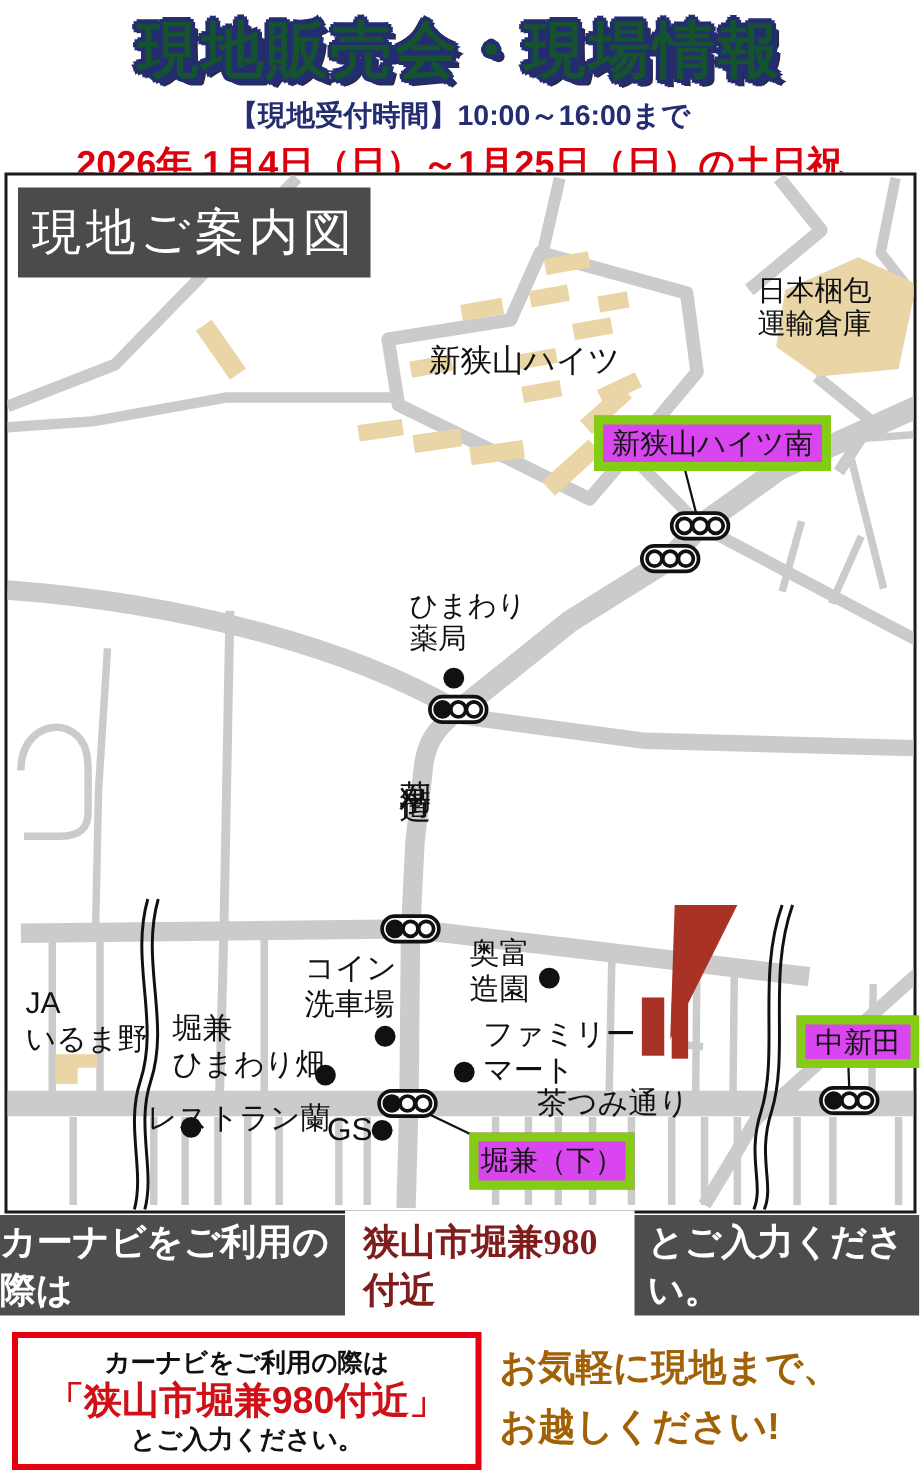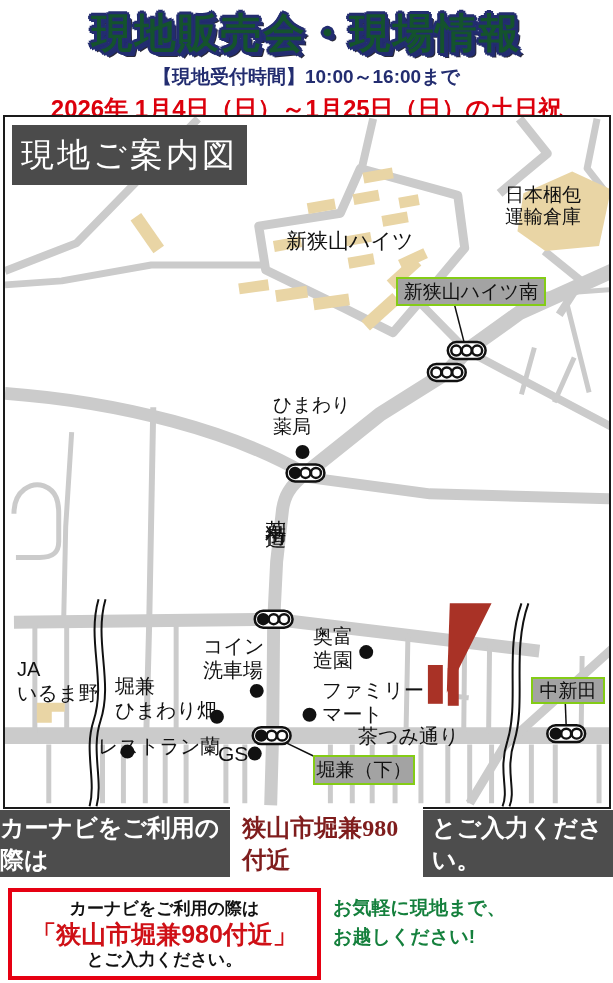--- a/index.html
+++ b/index.html
@@ -14,39 +14,39 @@
   .hdr-sub{margin-top:3px;font-size:19px;font-weight:bold;color:#232d70;}
   .hdr-date{margin-top:3px;font-size:24px;font-weight:bold;color:#dc000c;}
   
   .map{position:absolute;left:3px;top:115px;width:604px;height:690px;border:2px solid #1a1a1a;
        background:#fff;}
   .map svg{position:absolute;left:0;top:0;}
   .mlabel{position:absolute;color:#111;white-space:pre-line;line-height:1.18;}
   .map-title{position:absolute;left:7px;top:8px;width:235px;height:60px;background:#4b4b4b;
     color:#fff;font-family:"Liberation Serif",serif;font-size:33px;letter-spacing:3px;
     display:flex;align-items:center;justify-content:center;}
-  .boxlabel{position:absolute;background:#a3a3a3;border:2px solid #84cc16;color:#111;
+  .boxlabel{position:absolute;background:#d946ef;border:6px solid #84cc16;color:#111;
     display:flex;align-items:center;justify-content:center;font-size:19px;white-space:nowrap;}
   .genchi{position:absolute;left:391px;top:427px;width:139px;height:60px;background:#a93226;
     color:#fff;font-family:"Liberation Serif",serif;font-weight:bold;font-size:42px;
     letter-spacing:8px;display:flex;align-items:center;justify-content:center;padding-left:8px;
     box-sizing:border-box;}
   .vert{writing-mode:vertical-rl;letter-spacing:3px;}
   
   .navibar{position:absolute;left:0;top:810px;width:613px;height:67px;background:#4d4d4d;
     display:flex;align-items:center;justify-content:center;gap:9px;
     font-family:"Liberation Serif",serif;font-size:24px;color:#fff;font-weight:bold;}
   .navibar .addr{background:#fff;color:#7f1d1d;padding:5px 12px;font-weight:bold;}
   
   .navibox{position:absolute;left:8px;top:888px;width:305px;height:84px;border:4px solid #e60012;
     background:#fff;display:flex;flex-direction:column;align-items:center;justify-content:center;
     text-align:center;}
   .navibox .l1,.navibox .l3{font-size:17px;font-weight:bold;color:#111;line-height:1.25;}
   .navibox .l2{font-size:25px;font-weight:bold;color:#cf1016;line-height:1.2;}
-  .invite{position:absolute;left:333px;top:893px;font-size:19px;font-weight:bold;color:#15803d;
+  .invite{position:absolute;left:333px;top:893px;font-size:25px;font-weight:bold;color:#a16207;
     white-space:pre-line;line-height:1.55;}
 </style>
 </head>
 <body>
 
 <div id="page">
 
   <div class="hdr">
     <div class="hdr-title">現地販売会・現場情報</div>
     <div class="hdr-sub">【現地受付時間】10:00～16:00まで</div>

